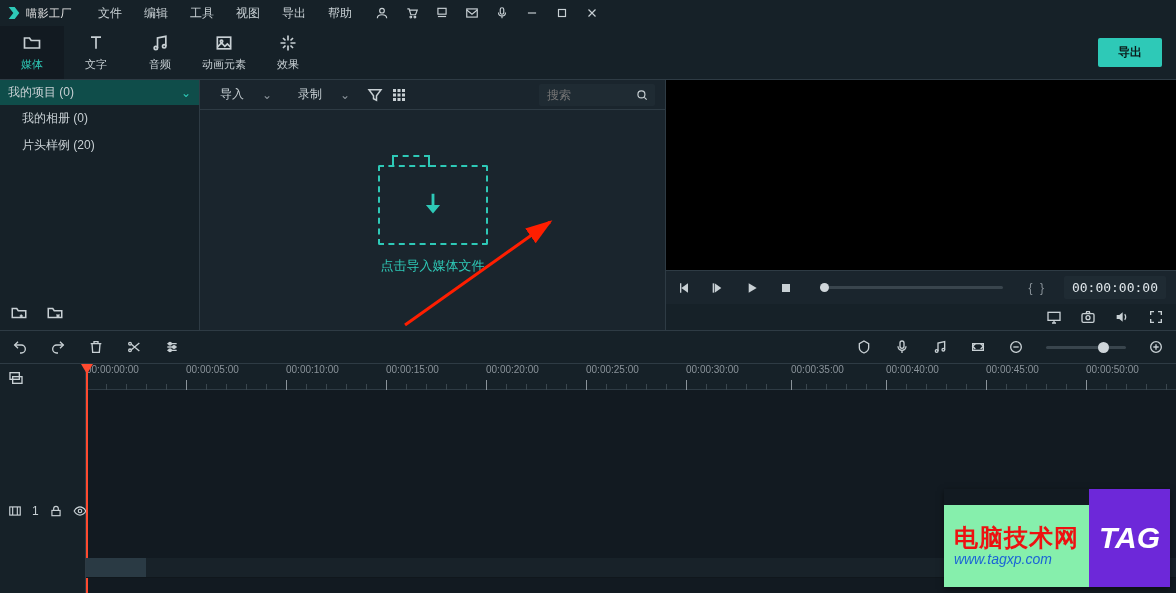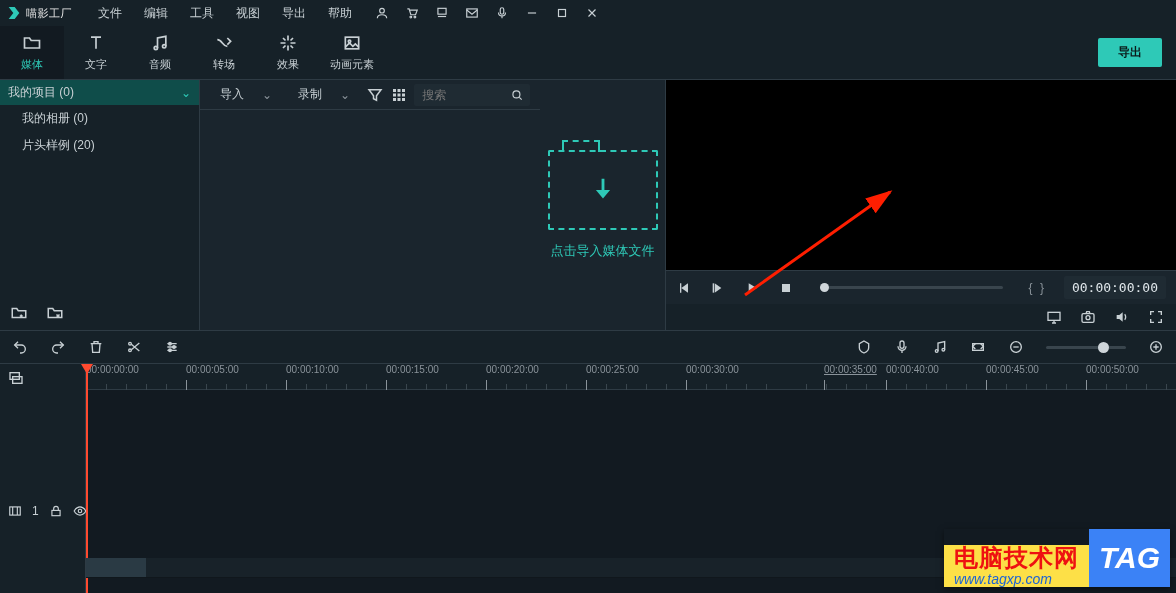--- a/index.html
+++ b/index.html
@@ -47,21 +47,21 @@
   .main{flex:0 0 250px;display:flex;background:var(--bg0);}
   
   .left-tree{width:200px;background:var(--bg1);display:flex;flex-direction:column;border-right:1px solid var(--border);}
   .tree-header{background:#0f4d4a;color:#bfe;display:flex;align-items:center;justify-content:space-between;padding:4px 8px;}
   .tree-header .chev{color:var(--accent);}
   .tree-item{padding:5px 8px 5px 22px;color:var(--text);}
   .tree-bottom{margin-top:auto;display:flex;gap:18px;padding:8px 10px;}
   .tree-bottom .ic{width:18px;height:18px;color:var(--text-dim);}
 
   
-  .browser{flex:1;background:var(--bg2);display:flex;flex-direction:row;border-right:1px solid var(--border);min-width:0;}
+  .browser{flex:1;background:var(--bg2);display:flex;flex-direction:column;border-right:1px solid var(--border);min-width:0;}
   .browser-bar{height:30px;display:flex;align-items:center;gap:6px;padding:0 10px;background:var(--bg2);border-bottom:1px solid var(--border);}
   .bb-btn{display:flex;align-items:center;gap:18px;padding:3px 10px;color:var(--text);cursor:default;}
   .bb-btn .caret{color:var(--text-dim);}
   .bb-ic{width:18px;height:18px;color:var(--text-dim);display:flex;align-items:center;justify-content:center;}
   .search-wrap{margin-left:auto;display:flex;align-items:center;background:var(--bg3);border-radius:2px;padding:0 6px;height:22px;}
   .search-wrap input{background:transparent;border:none;outline:none;color:var(--text);width:90px;font-size:12px;}
   .search-wrap .sic{color:var(--text-dim);width:14px;height:14px;}
 
   .browser-body{flex:1;position:relative;display:flex;align-items:center;justify-content:center;flex-direction:column;gap:12px;}
   .drop-folder{width:110px;height:80px;border:2px dashed var(--accent);border-radius:2px;position:relative;}
@@ -101,24 +101,24 @@
   .ruler .tick::after{content:"";position:absolute;left:0;top:16px;width:1px;height:10px;background:var(--text-dim);}
   .ruler .minor{position:absolute;top:20px;width:1px;height:6px;background:#3a464e;}
   .playhead{position:absolute;top:0;bottom:0;left:0;width:2px;background:#ff4a2f;}
   .playhead::before{content:"";position:absolute;top:0;left:-5px;width:12px;height:10px;background:#ff4a2f;clip-path:polygon(0 0,100% 0,50% 100%);}
   .tracks{position:absolute;top:26px;left:0;right:0;bottom:0;}
   .track{position:absolute;left:0;right:0;height:28px;background:var(--bg2);border-bottom:1px solid #10171c;}
   .clip{position:absolute;left:0;width:60px;top:0;bottom:0;background:#2a3a44;}
 
   
   .watermark{position:absolute;right:6px;bottom:6px;display:flex;align-items:stretch;box-shadow:0 2px 6px rgba(0,0,0,.5);}
-  .wm-left{background:#fde047;padding:0 10px;display:flex;flex-direction:column;justify-content:center;line-height:1.1;margin-top:16px;}
+  .wm-left{background:#86efac;padding:20px 10px;display:flex;flex-direction:column;justify-content:center;line-height:1.1;margin-top:16px;}
   .wm-left .zh{color:#e11;font-size:24px;font-weight:700;letter-spacing:1px;}
   .wm-left .url{color:#1b63d6;font-size:14px;font-style:italic;}
-  .wm-right{background:#3b82f6;color:#fff;font-size:30px;font-weight:700;display:flex;align-items:center;padding:0 10px;font-style:italic;}
+  .wm-right{background:#6d28d9;color:#fff;font-size:30px;font-weight:700;display:flex;align-items:center;padding:0 10px;font-style:italic;}
 
   svg{display:block;}
 </style>
 </head>
 <body>
 
 <div class="titlebar">
   <div class="logo">
     <span class="logo-mark">
       <svg viewBox="0 0 24 24">
@@ -208,42 +208,34 @@
           <path d="M9 18V6l10-2v12"></path>
           <circle cx="7" cy="18" r="2"></circle>
           <circle cx="17" cy="16" r="2"></circle>
         </svg>
       </span>
     <span>音频</span>
   </div>
   <div class="tooltab">
     <span class="ti">
         <svg viewBox="0 0 24 24" fill="none" stroke="currentColor" stroke-width="2">
-          <path d="M4 8c6 0 6 8 12 8M16 6l4 4-4 4"></path>
-        </svg>
-      </span>
-    <span>转场</span>
-  </div>
-  <div class="tooltab">
-    <span class="ti">
-        <svg viewBox="0 0 24 24" fill="none" stroke="currentColor" stroke-width="2">
-          <path d="M12 3v6M12 15v6M3 12h6M15 12h6M6 6l3 3M15 15l3 3M18 6l-3 3M9 15l-3 3"></path>
-        </svg>
-      </span>
-    <span>效果</span>
-  </div>
-  <div class="tooltab">
-    <span class="ti">
-        <svg viewBox="0 0 24 24" fill="none" stroke="currentColor" stroke-width="2">
           <rect x="4" y="5" width="16" height="14"></rect>
           <circle cx="9" cy="10" r="1.5"></circle>
           <path d="M4 17l5-5 4 4 3-3 4 4"></path>
         </svg>
       </span>
     <span>动画元素</span>
+  </div>
+  <div class="tooltab">
+    <span class="ti">
+        <svg viewBox="0 0 24 24" fill="none" stroke="currentColor" stroke-width="2">
+          <path d="M12 3v6M12 15v6M3 12h6M15 12h6M6 6l3 3M15 15l3 3M18 6l-3 3M9 15l-3 3"></path>
+        </svg>
+      </span>
+    <span>效果</span>
   </div>
   <div class="tooltabs-spacer"></div>
   <button class="export-btn">导出</button>
 </div>
 
 <div class="main">
 
   <div class="left-tree">
     <div class="tree-header">
       <span>我的项目  (0)</span>
@@ -522,21 +514,21 @@
         <div class="tick" style="left: 500px;">00:00:25:00</div>
         <div class="minor" style="left: 520px;"></div>
         <div class="minor" style="left: 540px;"></div>
         <div class="minor" style="left: 560px;"></div>
         <div class="minor" style="left: 580px;"></div>
         <div class="tick" style="left: 600px;">00:00:30:00</div>
         <div class="minor" style="left: 620px;"></div>
         <div class="minor" style="left: 640px;"></div>
         <div class="minor" style="left: 660px;"></div>
         <div class="minor" style="left: 680px;"></div>
-        <div class="tick" style="left: 738px; text-decoration: underline;">00:00:35:00</div>
+        <div class="tick" style="left: 705px;">00:00:35:00</div>
         <div class="minor" style="left: 720px;"></div>
         <div class="minor" style="left: 740px;"></div>
         <div class="minor" style="left: 760px;"></div>
         <div class="minor" style="left: 780px;"></div>
         <div class="tick" style="left: 800px;">00:00:40:00</div>
         <div class="minor" style="left: 820px;"></div>
         <div class="minor" style="left: 840px;"></div>
         <div class="minor" style="left: 860px;"></div>
         <div class="minor" style="left: 880px;"></div>
         <div class="tick" style="left: 900px;">00:00:45:00</div>

